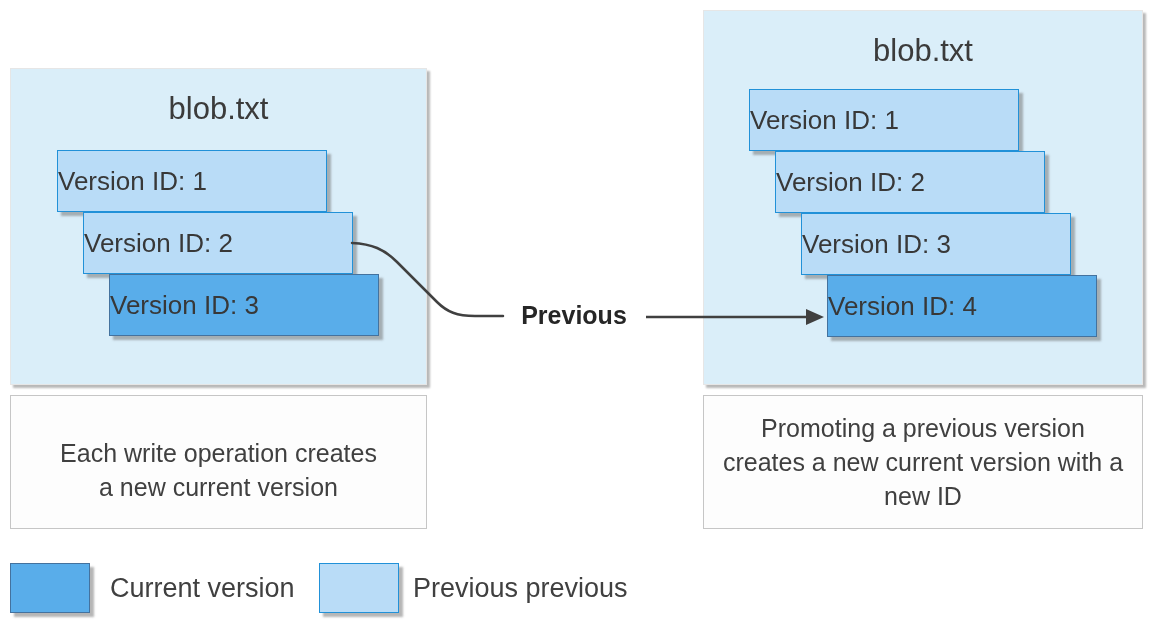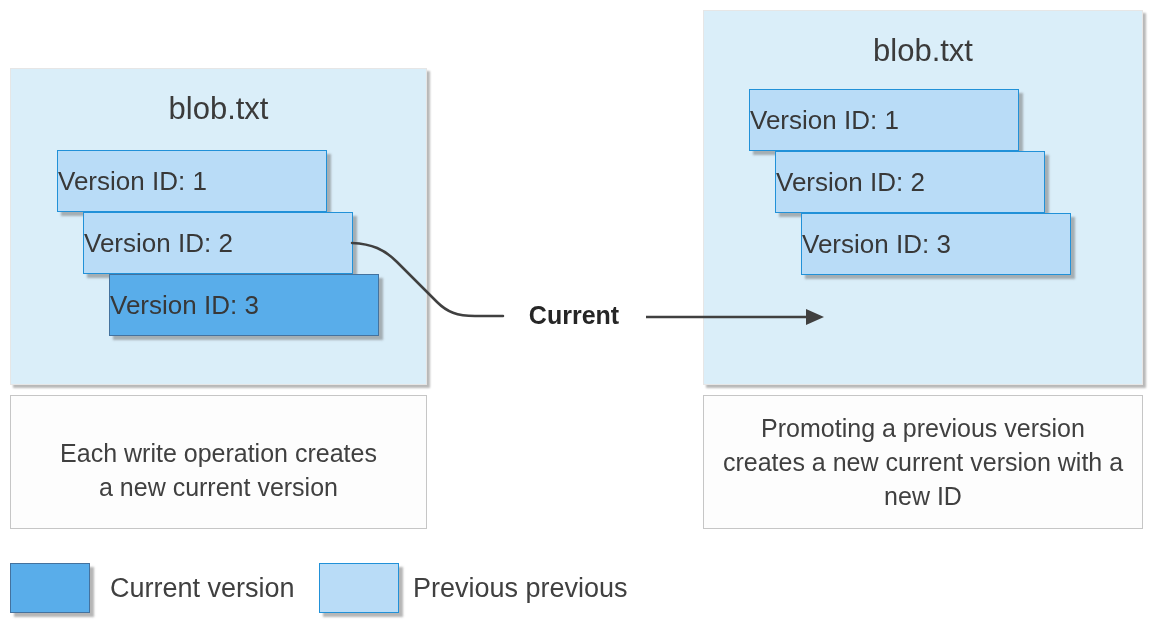--- a/index.html
+++ b/index.html
@@ -74,29 +74,32 @@
   <div class="panel-title">blob.txt</div>
   <div class="vcard previous" style="left:45px;top:78px;">
     <span>Version ID: 1</span>
   </div>
   <div class="vcard previous" style="left:71px;top:140px;">
     <span>Version ID: 2</span>
   </div>
   <div class="vcard previous" style="left:97px;top:202px;">
     <span>Version ID: 3</span>
   </div>
+  <div class="vcard current" style="left:123px;top:264px;">
+    <span>Version ID: 4</span>
+  </div>
 </div>
 
 <svg class="overlay" width="1156" height="628" viewBox="0 0 1156 628">
   <path d="M352,243 c20,1 32,6 45,19 l40,40 c10,10 20,14 38,14 h28" fill="none" stroke="#404040" stroke-width="2.5" stroke-linecap="round"></path>
   <path d="M646,317 H806" fill="none" stroke="#404040" stroke-width="2.5"></path>
   <polygon points="806,309 824,317 806,325" fill="#404040"></polygon>
 </svg>
 
-<div class="promote-label">Current</div>
+<div class="promote-label">Previous</div>
 
 <div class="caption" style="left:10px;top:395px;width:417px;height:134px;">
   <span style="max-width:320px;margin-top:15px;">Each write operation creates a new current version</span>
 </div>
 <div class="caption" style="left:703px;top:395px;width:440px;height:134px;">
   <span style="max-width:410px;">Promoting a previous version creates a new current version with a new ID</span>
 </div>
 
 <div class="legend-swatch current" style="left:10px;top:563px;"></div>
 <div class="legend-label" style="left:110px;">Current version</div>

